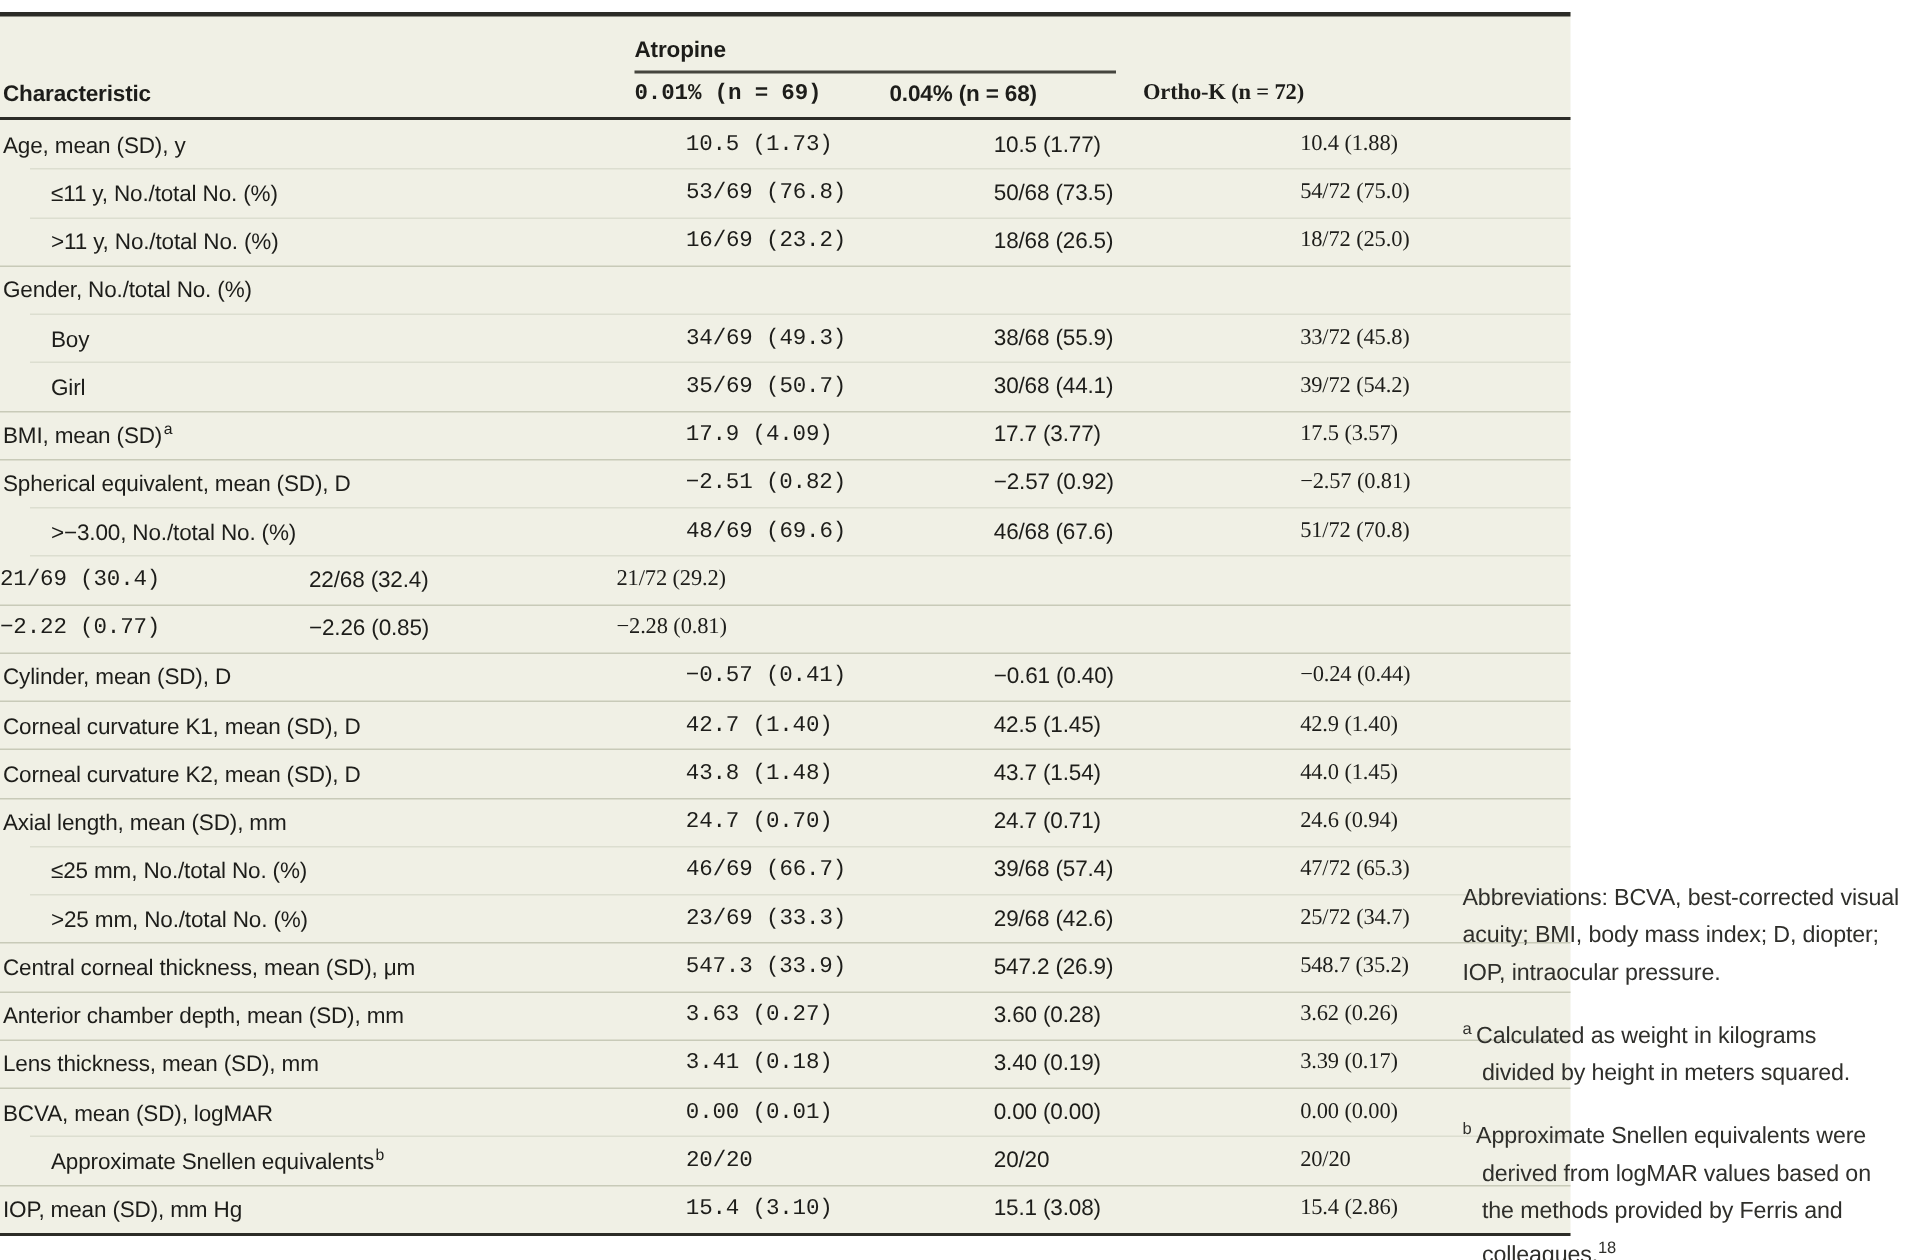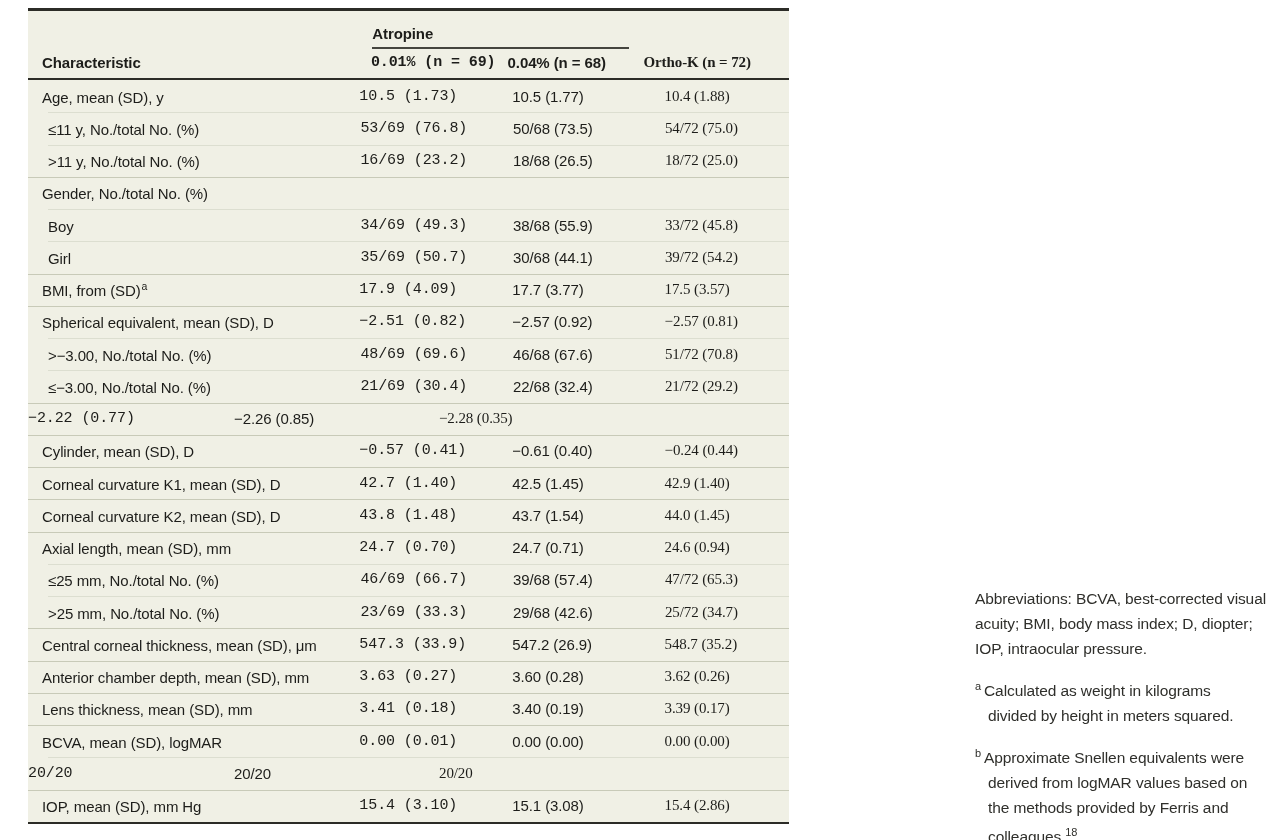--- a/index.html
+++ b/index.html
@@ -1,39 +1,39 @@
 <!DOCTYPE html>
 <html><head>
 <meta charset="utf-8">
 <style>
   * { margin:0; padding:0; box-sizing:border-box; }
   html,body { width:1270px; height:840px; background:#ffffff; overflow:hidden;
     font-family:"Liberation Sans", sans-serif; color:#1d1d1a; }
   .page { position:relative; width:1270px; height:840px; }
 
   
-  .table { position:absolute; left:0; top:8px; width:761px;
-    font-size:15px; letter-spacing:-0.1px;margin-left:28px; }
+  .table { position:absolute; left:0; top:8px; width:1047px;
+    font-size:15px; letter-spacing:-0.1px; }
   .thead { background:#f0f0e5; border-top:3px solid #2c2c27; border-bottom:2.5px solid #2c2c27; }
   .hrow1 { display:flex; height:38px; align-items:flex-end; }
   .hrow2 { display:flex; height:29px; align-items:flex-end; font-weight:bold; padding-bottom:7px; }
   .cgroup { width:335px; }
   .spanner { font-weight:bold; width:calc(100% - 14px); padding-bottom:5px;
     border-bottom:2px solid #45453e; }
-  .c1 { width:423px; padding-left:14px; }
+  .c1 { width:423px; padding-left:2px; }
   .c2 { width:170px;font-family:Liberation Mono, monospace; }
   .c3 { width:169px; }
   .c4 { width:181px;font-family:Liberation Serif, serif; }
 
   .tbody { background:#f0f0e5; border-bottom:2.5px solid #2c2c27; }
   .row { position:relative; display:flex; align-items:center; height:32.26px;gap:36px; }
   .row:not(:first-child)::before { content:""; position:absolute; top:0; left:0; right:0;
     height:1px; background:#c8cab8; }
   .row.sub:not(:first-child)::before { left:20px; background:#dcded0; }
-  .row.sub .c1 { padding-left:20px; }
+  .row.sub .c1 { padding-left:34px; }
   .cell.label sup { font-size:10.5px; margin-left:1px; }
 
   
   .notes { position:absolute; left:975px; top:586px; width:296px;
     font-size:15.5px; line-height:25px; color:#2f2f2b; letter-spacing:-0.1px; }
   .notes p.abbr { margin:0; }
   .notes p.fn { margin:13px 12px 0 0; padding-left:13px; text-indent:-13px; }
   .notes sup.marker { font-size:11px; margin-right:3px; }
   .notes sup.refnum { font-size:11px; }
 </style>
@@ -89,47 +89,46 @@
     <div class="cell c3">38/68 (55.9)</div>
     <div class="cell c4">33/72 (45.8)</div>
   </div>
         <div class="row sub">
     <div class="cell label c1"><span class="lbl-text">Girl</span><sup class="lbl-sup"></sup></div>
     <div class="cell c2">35/69 (50.7)</div>
     <div class="cell c3">30/68 (44.1)</div>
     <div class="cell c4">39/72 (54.2)</div>
   </div>
         <div class="row">
-    <div class="cell label c1"><span class="lbl-text">BMI, from (SD)</span><sup class="lbl-sup">a</sup></div>
+    <div class="cell label c1"><span class="lbl-text">BMI, mean (SD)</span><sup class="lbl-sup">a</sup></div>
     <div class="cell c2">17.9 (4.09)</div>
     <div class="cell c3">17.7 (3.77)</div>
     <div class="cell c4">17.5 (3.57)</div>
   </div>
         <div class="row">
     <div class="cell label c1"><span class="lbl-text">Spherical equivalent, mean (SD), D</span><sup class="lbl-sup"></sup></div>
     <div class="cell c2">−2.51 (0.82)</div>
     <div class="cell c3">−2.57 (0.92)</div>
     <div class="cell c4">−2.57 (0.81)</div>
   </div>
         <div class="row sub">
     <div class="cell label c1"><span class="lbl-text">&gt;−3.00, No./total No. (%)</span><sup class="lbl-sup"></sup></div>
     <div class="cell c2">48/69 (69.6)</div>
     <div class="cell c3">46/68 (67.6)</div>
     <div class="cell c4">51/72 (70.8)</div>
   </div>
         <div class="row sub">
-    <div class="cell label c1"><span class="lbl-text">≤−3.00, No./total No. (%)</span><sup class="lbl-sup"></sup></div>
     <div class="cell c2">21/69 (30.4)</div>
     <div class="cell c3">22/68 (32.4)</div>
     <div class="cell c4">21/72 (29.2)</div>
   </div>
         <div class="row">
     <div class="cell c2">−2.22 (0.77)</div>
     <div class="cell c3">−2.26 (0.85)</div>
-    <div class="cell c4">−2.28 (0.35)</div>
+    <div class="cell c4">−2.28 (0.81)</div>
   </div>
         <div class="row">
     <div class="cell label c1"><span class="lbl-text">Cylinder, mean (SD), D</span><sup class="lbl-sup"></sup></div>
     <div class="cell c2">−0.57 (0.41)</div>
     <div class="cell c3">−0.61 (0.40)</div>
     <div class="cell c4">−0.24 (0.44)</div>
   </div>
         <div class="row">
     <div class="cell label c1"><span class="lbl-text">Corneal curvature K1, mean (SD), D</span><sup class="lbl-sup"></sup></div>
     <div class="cell c2">42.7 (1.40)</div>
@@ -178,20 +177,21 @@
     <div class="cell c3">3.40 (0.19)</div>
     <div class="cell c4">3.39 (0.17)</div>
   </div>
         <div class="row">
     <div class="cell label c1"><span class="lbl-text">BCVA, mean (SD), logMAR</span><sup class="lbl-sup"></sup></div>
     <div class="cell c2">0.00 (0.01)</div>
     <div class="cell c3">0.00 (0.00)</div>
     <div class="cell c4">0.00 (0.00)</div>
   </div>
         <div class="row sub">
+    <div class="cell label c1"><span class="lbl-text">Approximate Snellen equivalents</span><sup class="lbl-sup">b</sup></div>
     <div class="cell c2">20/20</div>
     <div class="cell c3">20/20</div>
     <div class="cell c4">20/20</div>
   </div>
         <div class="row">
     <div class="cell label c1"><span class="lbl-text">IOP, mean (SD), mm Hg</span><sup class="lbl-sup"></sup></div>
     <div class="cell c2">15.4 (3.10)</div>
     <div class="cell c3">15.1 (3.08)</div>
     <div class="cell c4">15.4 (2.86)</div>
   </div>

